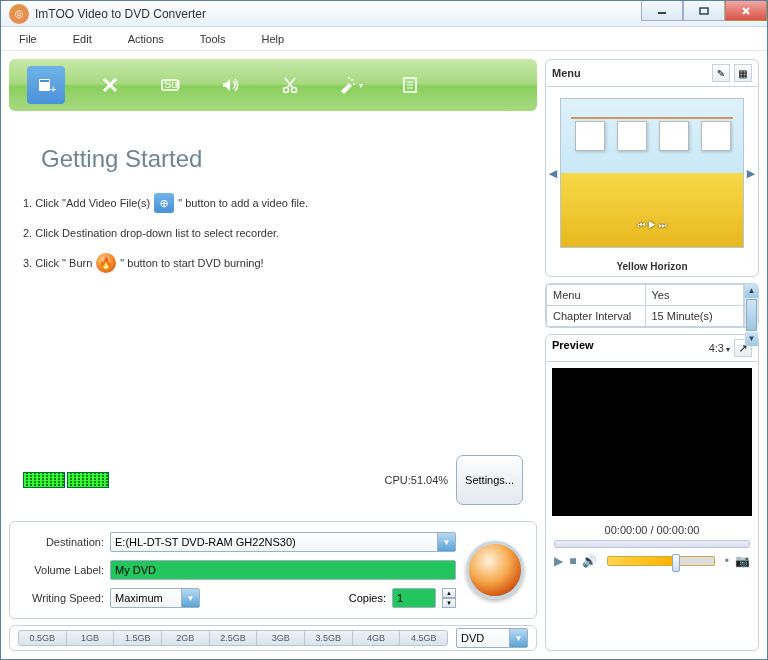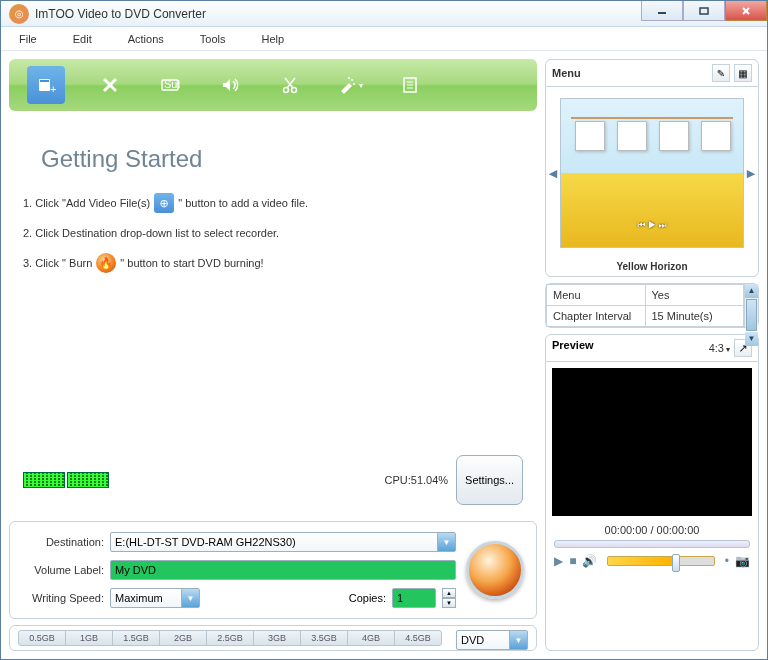--- a/index.html
+++ b/index.html
@@ -40,21 +40,21 @@
 .form-area{padding:10px 12px;display:flex;gap:10px}
 .form-grid{display:grid;grid-template-columns:82px 1fr;row-gap:8px;column-gap:6px;align-items:center;flex:1}
 .form-grid label{color:#333;text-align:right}
 .select,.input{height:20px;border:1px solid #9cb0c0;border-radius:2px;background:#22c55e;display:flex;align-items:center;padding:0 4px;font-size:11px}
 .select{background:linear-gradient(#fff,#f2f6f9);padding-right:0}
 .select .sel-btn{margin-left:auto;width:18px;height:18px;background:linear-gradient(#b8daf2,#5aa2d6);display:flex;align-items:center;justify-content:center;color:#fff;font-size:8px;border-left:1px solid #9cb0c0}
 .copies-row{display:flex;align-items:center;gap:6px}
 .spin{display:flex;flex-direction:column}
 .spin button{width:14px;height:10px;font-size:6px;border:1px solid #9cb0c0;background:linear-gradient(#fff,#dce5ec);cursor:pointer;line-height:1;padding:0}
 .burn-btn{width:58px;height:58px;border-radius:50%;background:radial-gradient(circle at 38% 32%,#fff4dc,#f6a64a 45%,#d9631a 70%,#7a2b07);border:3px solid #c7d6e0;box-shadow:0 2px 4px rgba(0,0,0,.3);cursor:pointer;align-self:center}
-.capacity{height:26px;padding:4px 8px;display:flex;align-items:flex-start;gap:8px}
+.capacity{height:26px;padding:4px 8px;display:flex;align-items:center;gap:2px}
 .cap-bar{flex:1;height:16px;background:linear-gradient(#eef3f7,#d9e3eb);border:1px solid #b6c6d2;border-radius:3px;position:relative;display:flex}
 .cap-bar .tick{flex:1;border-right:1px solid #b6c6d2;font-size:9px;color:#556;display:flex;align-items:center;justify-content:center}
 .cap-bar .tick:last-child{border-right:none}
 .dvd-sel{width:72px;margin-left:6px}
 .menu-head{display:flex;align-items:center;padding:4px 6px;border-bottom:1px solid #c6d3dd}
 .menu-head .lbl{font-weight:bold;color:#333}
 .menu-head .ico{margin-left:auto;display:flex;gap:4px}
 .ico-btn{width:18px;height:18px;border:1px solid #c6d3dd;background:linear-gradient(#fff,#e8eef3);display:flex;align-items:center;justify-content:center;cursor:pointer;font-size:10px}
 .thumb-area{height:172px;display:flex;align-items:center;padding:0 2px}
 .thumb-nav{width:10px;height:100%;display:flex;align-items:center;justify-content:center;color:#5a7fa0;cursor:pointer;font-size:11px}

